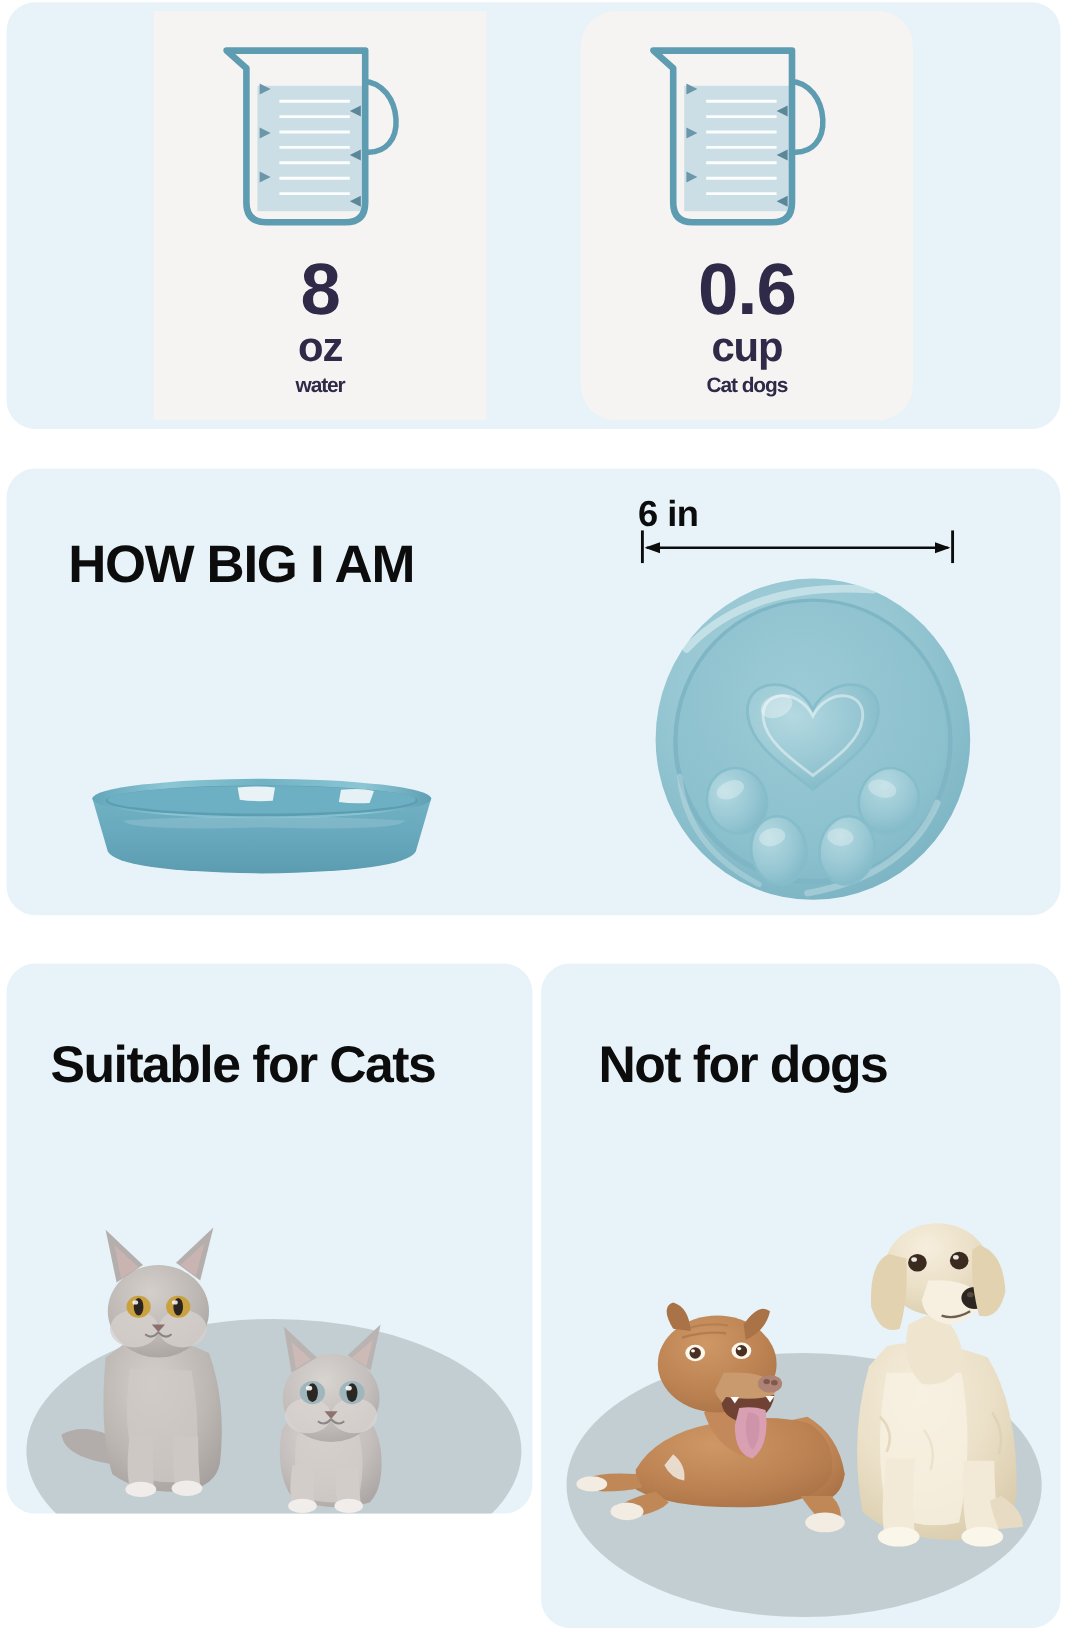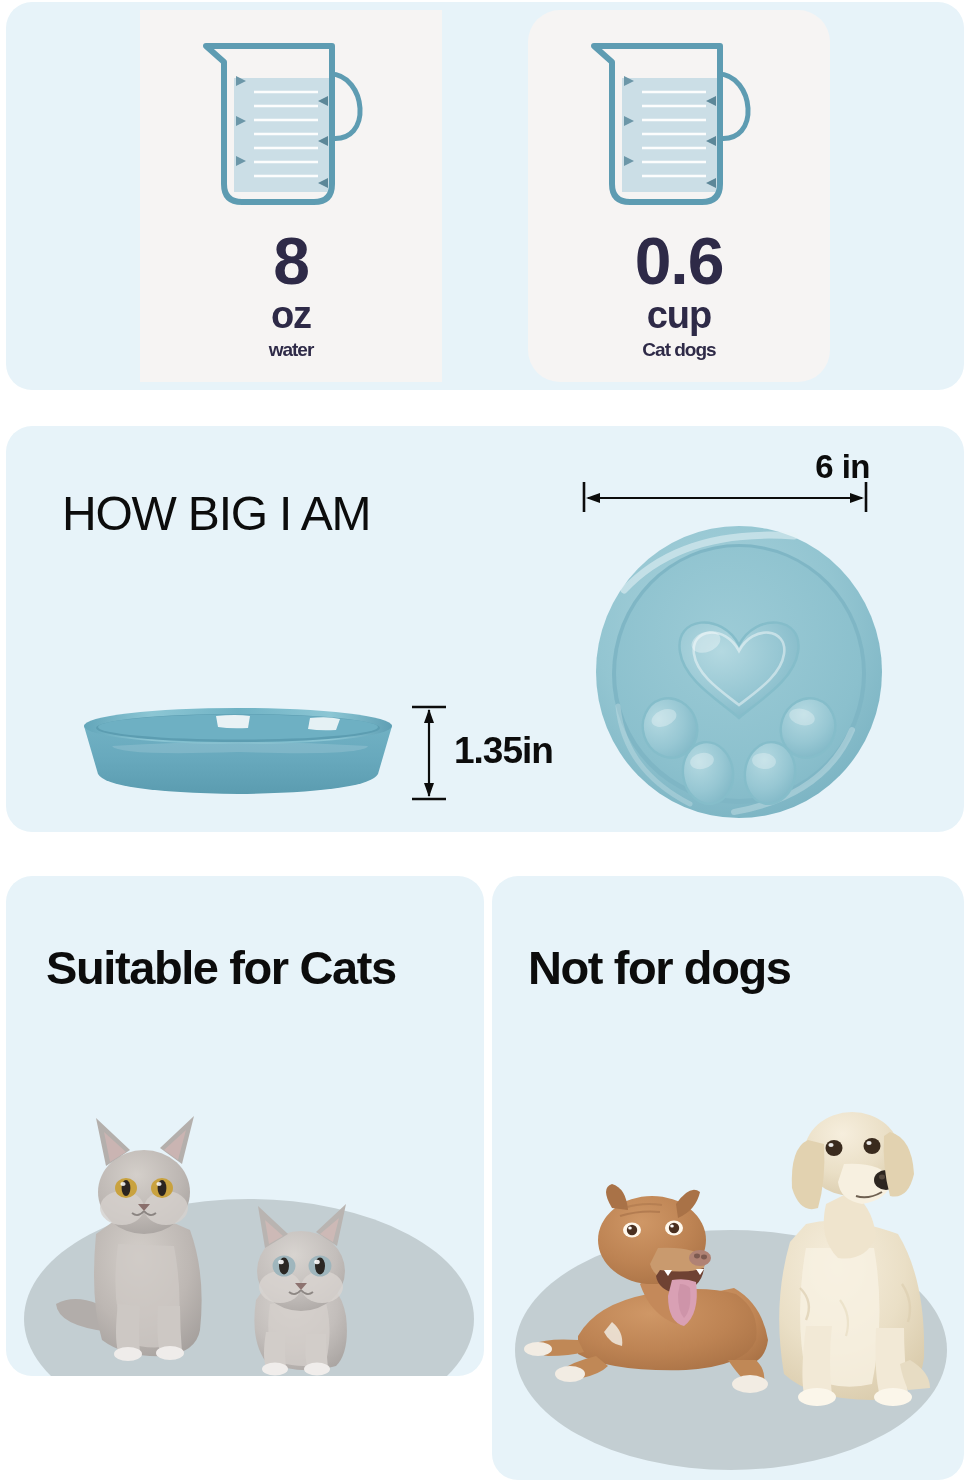--- a/index.html
+++ b/index.html
@@ -65,21 +65,21 @@
     top: 426px;
     width: 958px;
     height: 406px;
   }
 
   #size-heading {
     position: absolute;
     left: 56px;
     top: 60px;
     font-size: 48px;
-    font-weight: normal;
+    font-weight: bold;
     letter-spacing: -1.2px;
     color: #0c0c0c;
     white-space: nowrap;
   }
 
   
   #bowl-side {
     position: absolute;
     left: 78px;
     top: 702px;
@@ -100,21 +100,21 @@
   #dim-width {
     position: absolute;
     left: 580px;
     top: 448px;
     width: 290px;
     height: 64px;
   }
   #dim-width .dim-text {
     position: absolute;
     left: 0; right: 0; top: 0;
-    text-align: right;
+    text-align: left;
     font-size: 33px;
     font-weight: bold;
     color: #0c0c0c;
     letter-spacing: -0.5px;
   }
 
   
   #dim-height {
     position: absolute;
     left: 412px;
@@ -152,21 +152,21 @@
   .pet-heading {
     position: absolute;
     left: 40px;
     top: 62px;
     font-size: 47px;
     font-weight: bold;
     line-height: 1.28;
     letter-spacing: -1.4px;
     color: #0c0c0c;
   }
-  #dogs-card .pet-heading { left: 36px; }
+  #dogs-card .pet-heading { left: 52px; }
 
   .pet-photo { position: absolute; }
   #cats-photo { left: 8px;  top: 228px; width: 470px; height: 372px; }
   #dogs-photo { left: 8px;  top: 212px; width: 462px; height: 390px; }
 </style>
 </head>
 <body>
 
 <div id="page">
 
@@ -282,30 +282,20 @@
       <ellipse cx="160" cy="26" rx="142" ry="14" fill="#5c9db1"></ellipse>
       <ellipse cx="160" cy="25" rx="140" ry="12.5" fill="#6eb0c3"></ellipse>
 
       <path d="M138 14 Q158 12, 172 14 L170 26 Q152 27, 140 25 Z" fill="#eff6f8" opacity="0.95"></path>
       <path d="M232 16 Q250 14, 262 17 L258 28 Q242 29, 230 27 Z" fill="#eff6f8" opacity="0.92"></path>
 
       <path d="M34 44 Q160 36, 290 44 Q286 54, 160 50 Q40 54, 34 44 Z" fill="#ffffff" opacity="0.14"></path>
     </svg>
   </div>
 
-  <div id="dim-height">
-    <svg width="36" height="100" viewBox="0 0 36 100" style="position:absolute;left:0;top:0;">
-      <line x1="0" y1="3" x2="34" y2="3" stroke="#0c0c0c" stroke-width="2.6"></line>
-      <line x1="0" y1="95" x2="34" y2="95" stroke="#0c0c0c" stroke-width="2.6"></line>
-      <line x1="17" y1="6" x2="17" y2="92" stroke="#0c0c0c" stroke-width="2.2"></line>
-      <polygon points="17,5  12,19 22,19" fill="#0c0c0c"></polygon>
-      <polygon points="17,93 12,79 22,79" fill="#0c0c0c"></polygon>
-    </svg>
-    <div class="dim-text">1.35in</div>
-  </div>
 
   <div id="bowl-top">
     <svg width="290" height="300" viewBox="0 0 290 300">
       <defs>
         <radialGradient id="topOuter" cx="0.42" cy="0.32" r="0.78">
           <stop offset="0%" stop-color="#a9d2dc"></stop>
           <stop offset="55%" stop-color="#93c5d1"></stop>
           <stop offset="100%" stop-color="#76b0c0"></stop>
         </radialGradient>
         <radialGradient id="topInner" cx="0.45" cy="0.35" r="0.8">

